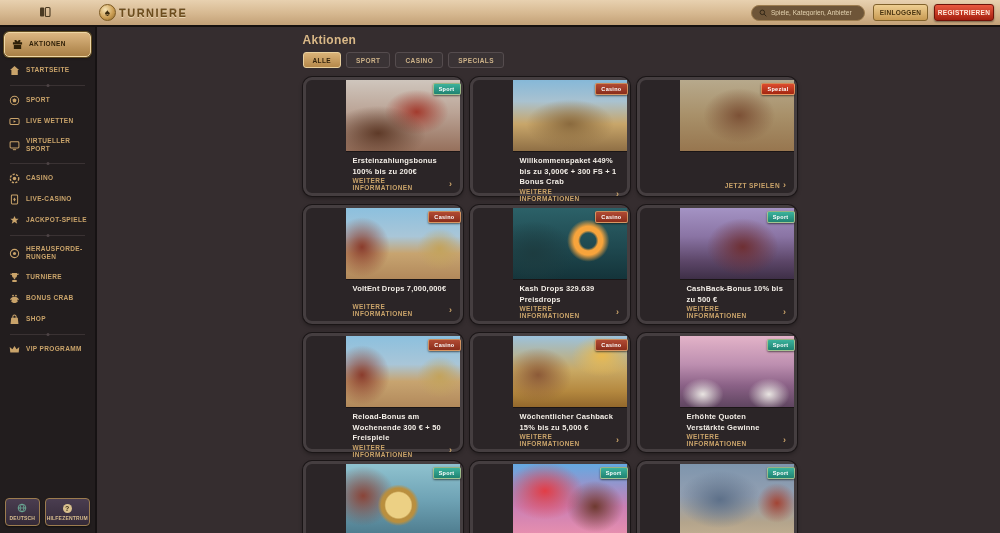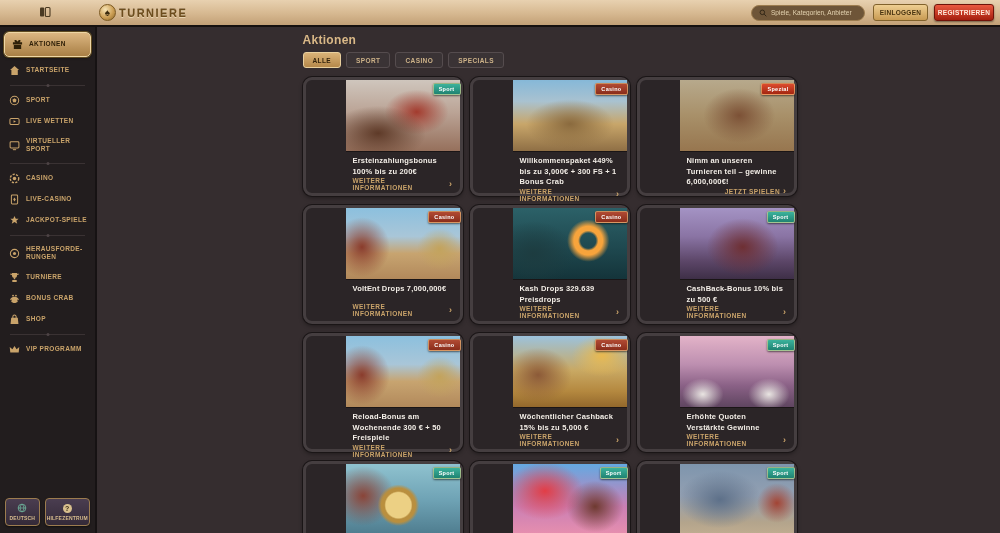--- a/index.html
+++ b/index.html
@@ -321,21 +321,20 @@
               <span class="chev">›</span>
             </a>
         </div>
       </article>
 
       <article class="card">
         <div class="card-img art3">
           <span class="badge badge-spezial">Spezial</span>
         </div>
         <div class="card-body">
-          <h3 class="card-title">Nimm an unseren Turnieren teil – gewinne 6,000,000€!</h3>
           <a class="card-link">
               <span>JETZT SPIELEN</span>
               <span class="chev">›</span>
             </a>
         </div>
       </article>
 
       <article class="card">
         <div class="card-img art4">
           <span class="badge badge-casino">Casino</span>

